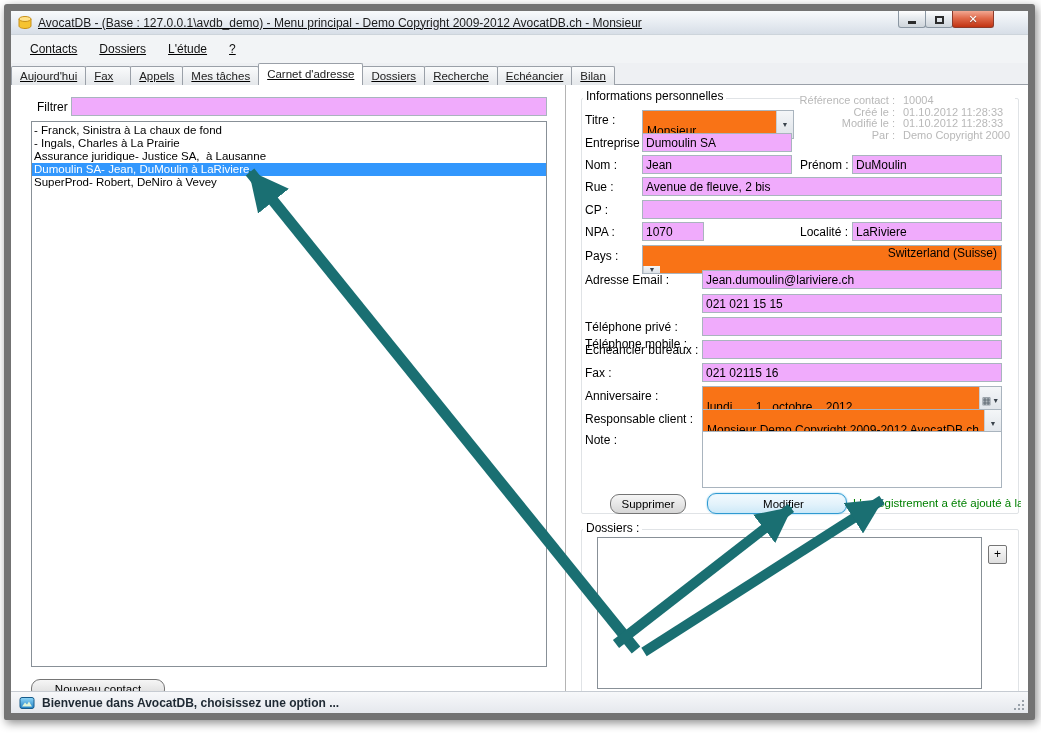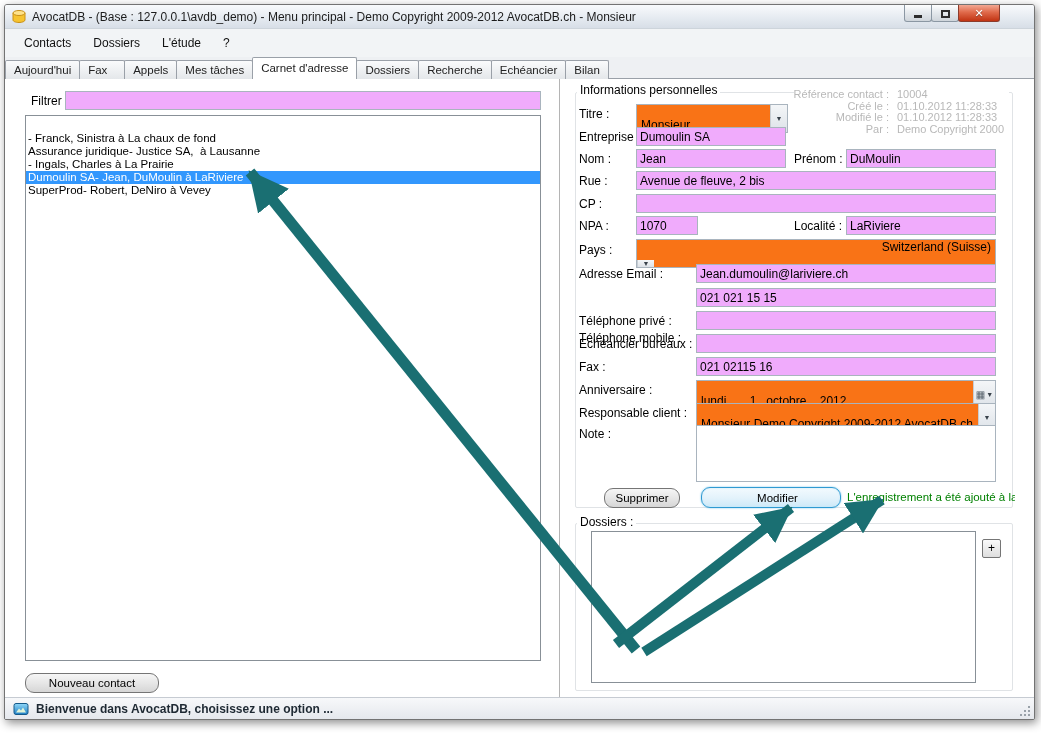--- a/index.html
+++ b/index.html
@@ -10,24 +10,25 @@
     color: #000;
     background: #fff;
     position: relative;
     overflow: hidden;
   }
 
   
   .window {
     position:absolute; left:4px; top:4px; width:1031px; height:716px;
     background:#eef1f5;
-    border:1px solid #737373;
+    border:7px solid #737373;
     border-radius:3px 3px 2px 2px;
     box-shadow:2px 3px 10px rgba(0,0,0,.45);
     overflow:hidden;
+    text-decoration:underline;
   }
   .titlebar {
     height:24px;
     background:linear-gradient(#f8fafc,#e6ebf1 55%,#d7dee7);
     display:flex; align-items:center; gap:5px;
     padding:0 6px; position:relative;
     border-bottom:1px solid #cdd4db;
   }
   .title-text { font-size:12px; color:#1c1c1c; white-space:nowrap; overflow:hidden; }
   .caption-buttons { position:absolute; right:34px; top:0; display:flex; }
@@ -69,21 +70,21 @@
 
   
   .left-panel { position:absolute; left:0; top:0; width:554px; height:100%; }
   .fl { position:absolute; font-size:12px; line-height:14px; color:#000; white-space:nowrap; }
   .fi {
     position:absolute; height:19px; border:1px solid #a9b4be; background:#f0abfc;
     font-family:inherit; font-size:12px; color:#000; padding:0 3px; outline:none;
   }
   .contact-list {
     position:absolute; left:20px; top:36px; width:516px; height:546px;
-    border:1px solid #889097; background:#fff; padding-top:16px; overflow:hidden;
+    border:1px solid #889097; background:#fff; padding-top:2px; overflow:hidden;
   }
   .list-item { height:13px; line-height:13px; font-size:11.5px; padding:0 2px; white-space:pre; color:#000; }
   .list-item.selected { background:#3297fd; color:#fff; }
   .wbtn {
     position:absolute; height:20px;
     border:1px solid #757575; border-radius:9px;
     background:linear-gradient(#f6f6f6,#e5e5e5 55%,#d6d6d6);
     font-family:inherit; font-size:11.5px; color:#000; text-align:center;
   }
 
@@ -199,22 +200,22 @@
   </div>
 
   <div class="content">
 
     <div class="left-panel">
       <span class="fl" style="left:26px; top:15px;">Filtrer :</span>
       <input class="fi" style="left: 60px; top: 12px; width: 476px;" value="">
 
       <div class="contact-list">
         <div class="list-item">- Franck, Sinistra à La chaux de fond</div>
+        <div class="list-item">- Ingals, Charles à La Prairie</div>
         <div class="list-item">Assurance juridique- Justice SA,  à Lausanne</div>
-        <div class="list-item">- Ingals, Charles à La Prairie</div>
         <div class="list-item selected">Dumoulin SA- Jean, DuMoulin à LaRiviere</div>
         <div class="list-item">SuperProd- Robert, DeNiro à Vevey</div>
       </div>
 
       <button class="wbtn" style="left:20px; top:594px; width:134px;">Nouveau contact</button>
     </div>
 
     <div class="splitter"></div>
 
     <div class="right-panel">

